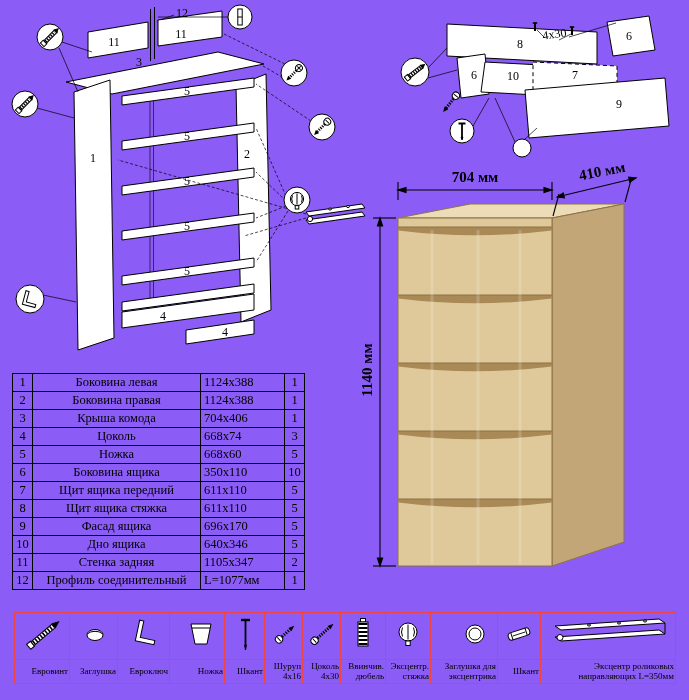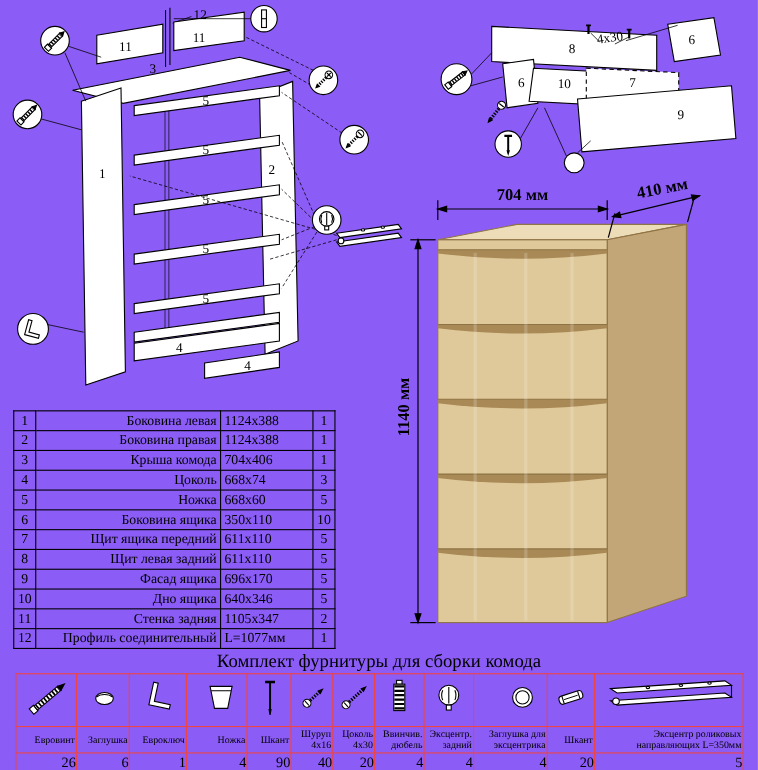--- a/index.html
+++ b/index.html
@@ -11,21 +11,21 @@
   #drawer-diagram { position:absolute; left:385px; top:0; }
   #product-view   { position:absolute; left:360px; top:160px; }
 
   svg text { font-family:"Liberation Serif", serif; fill:#000; }
   .plabel { font-size:12px; }
   .dim    { font-size:15px; font-weight:bold; }
 
   #parts-table { position:absolute; left:12px; top:373px; border-collapse:collapse; font-size:12.5px; }
   #parts-table td { border:1px solid #000; height:17px; line-height:17px; padding:0 3px; white-space:nowrap; }
   .c-num  { width:20px;  text-align:center; }
-  .c-name { width:168px; text-align:right; }
+  .c-name { width:168px; text-align:center; }
   .c-size { width:84px;  text-align:left; }
   .c-qty  { width:20px;  text-align:center; }
 
   #hw-title { position:absolute; left:0; top:591px; width:689px; text-align:center; font-size:17px; }
 
   #hardware-table { position:absolute; left:14px; top:612px; border-collapse:collapse; table-layout:fixed; }
   #hardware-table td { border:1px solid #ef4444; text-align:right; vertical-align:middle; overflow:hidden; }
   .hw-icon-cell { height:46px; }
   .hw-name-cell { font-size:9px; line-height:1.1; height:24px; padding:1px; }
   .hw-qty-cell  { font-size:13px; height:17px; }
@@ -344,21 +344,21 @@
         <td class="c-qty">10</td>
       </tr>
       <tr>
         <td class="c-num">7</td>
         <td class="c-name">Щит ящика передний</td>
         <td class="c-size">611x110</td>
         <td class="c-qty">5</td>
       </tr>
       <tr>
         <td class="c-num">8</td>
-        <td class="c-name">Щит левая задний</td>
+        <td class="c-name">Щит ящика стяжка</td>
         <td class="c-size">611x110</td>
         <td class="c-qty">5</td>
       </tr>
       <tr>
         <td class="c-num">9</td>
         <td class="c-name">Фасад ящика</td>
         <td class="c-size">696x170</td>
         <td class="c-qty">5</td>
       </tr>
       <tr>
@@ -375,21 +375,20 @@
       </tr>
       <tr>
         <td class="c-num">12</td>
         <td class="c-name">Профиль соединительный</td>
         <td class="c-size">L=1077мм</td>
         <td class="c-qty">1</td>
       </tr>
     </tbody>
   </table>
 
-  <div id="hw-title">Комплект фурнитуры для сборки комода</div>
 
   <table id="hardware-table">
     <colgroup>
       <col style="width:55px">
         <col style="width:48px">
         <col style="width:52px">
         <col style="width:55px">
       <col style="width:40px">
         <col style="width:38px">
         <col style="width:38px">
@@ -517,35 +516,21 @@
       </tr>
       <tr>
         <td class="hw-name-cell">Евровинт</td>
         <td class="hw-name-cell">Заглушка</td>
         <td class="hw-name-cell">Евроключ</td>
         <td class="hw-name-cell">Ножка</td>
         <td class="hw-name-cell">Шкант</td>
         <td class="hw-name-cell">Шуруп 4x16</td>
         <td class="hw-name-cell">Цоколь 4x30</td>
         <td class="hw-name-cell">Ввинчив. дюбель</td>
-        <td class="hw-name-cell">Эксцентр. задний</td>
+        <td class="hw-name-cell">Эксцентр. стяжка</td>
         <td class="hw-name-cell">Заглушка для эксцентрика</td>
         <td class="hw-name-cell">Шкант</td>
         <td class="hw-name-cell">Эксцентр роликовых направляющих L=350мм</td>
       </tr>
-      <tr>
-        <td class="hw-qty-cell">26</td>
-        <td class="hw-qty-cell">6</td>
-        <td class="hw-qty-cell">1</td>
-        <td class="hw-qty-cell">4</td>
-        <td class="hw-qty-cell">90</td>
-        <td class="hw-qty-cell">40</td>
-        <td class="hw-qty-cell">20</td>
-        <td class="hw-qty-cell">4</td>
-        <td class="hw-qty-cell">4</td>
-        <td class="hw-qty-cell">4</td>
-        <td class="hw-qty-cell">20</td>
-        <td class="hw-qty-cell">5</td>
-      </tr>
     </tbody>
   </table>
 
 </div>
 
 </body></html>

